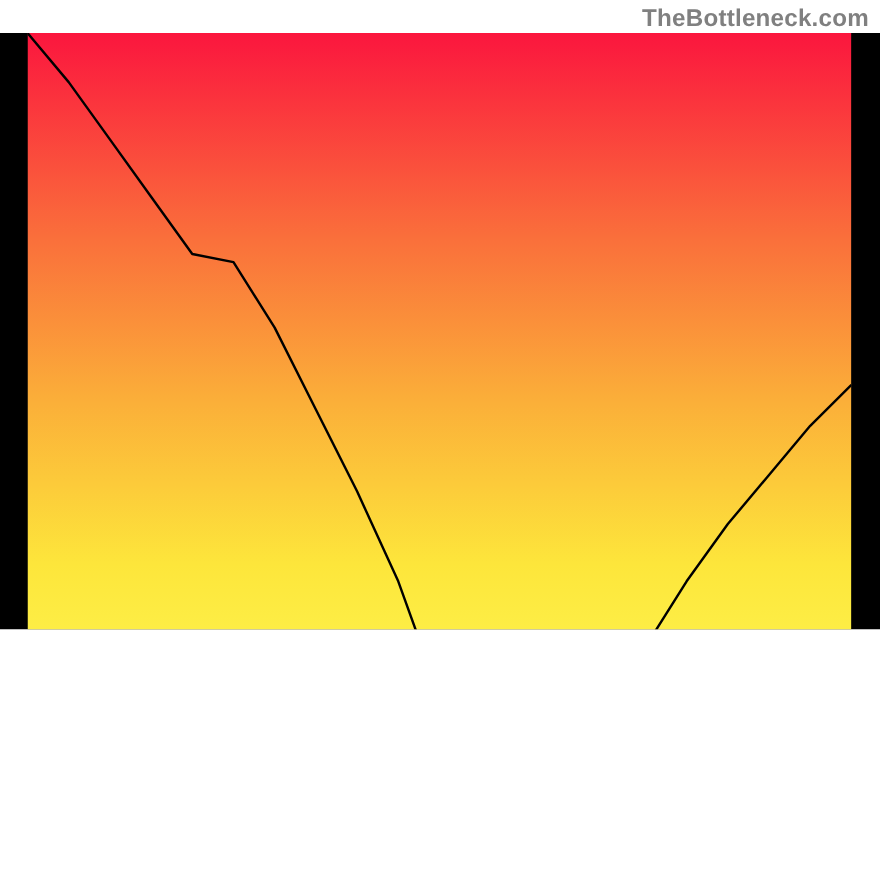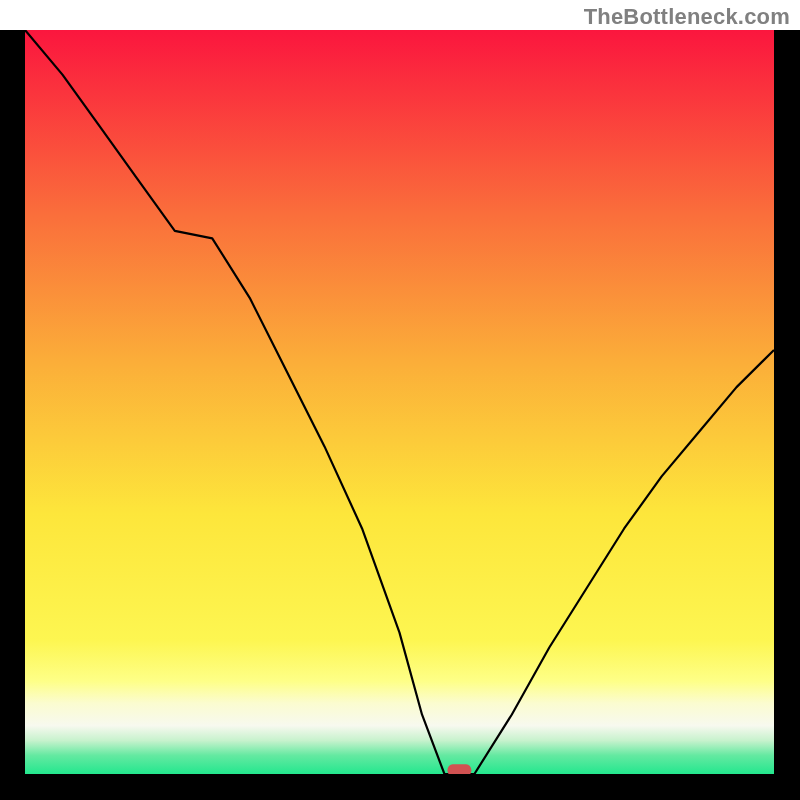--- a/index.html
+++ b/index.html
@@ -3,21 +3,21 @@
 <meta charset="utf-8">
 <style>
   body {
     margin: 0;
     padding: 0;
     background: #fff;
     font-family: Arial, Helvetica, sans-serif;
   }
   .wrap {
     width: 800px;
-    height: 800px;
+    height: 572px;
     position: relative;
   }
   .attribution {
     position: absolute;
     top: 4px;
     right: 10px;
     font-size: 22px;
     font-weight: bold;
     color: #808080;
     letter-spacing: 0.2px;

